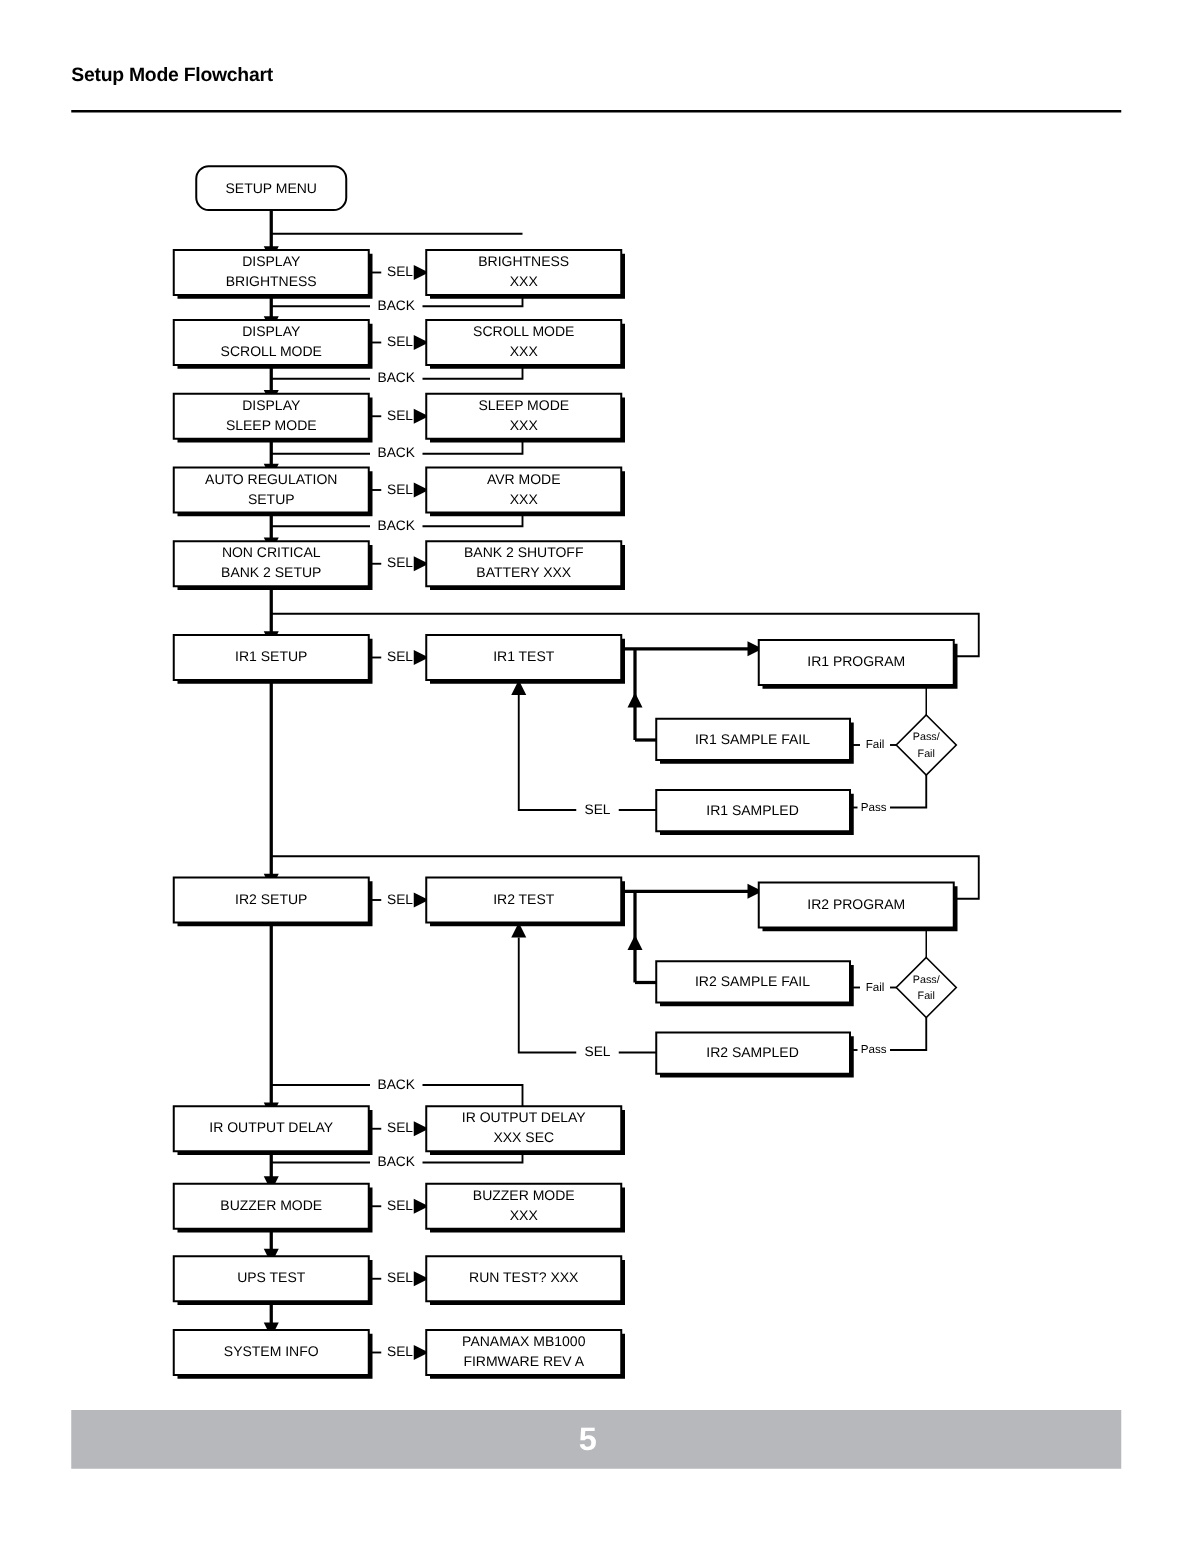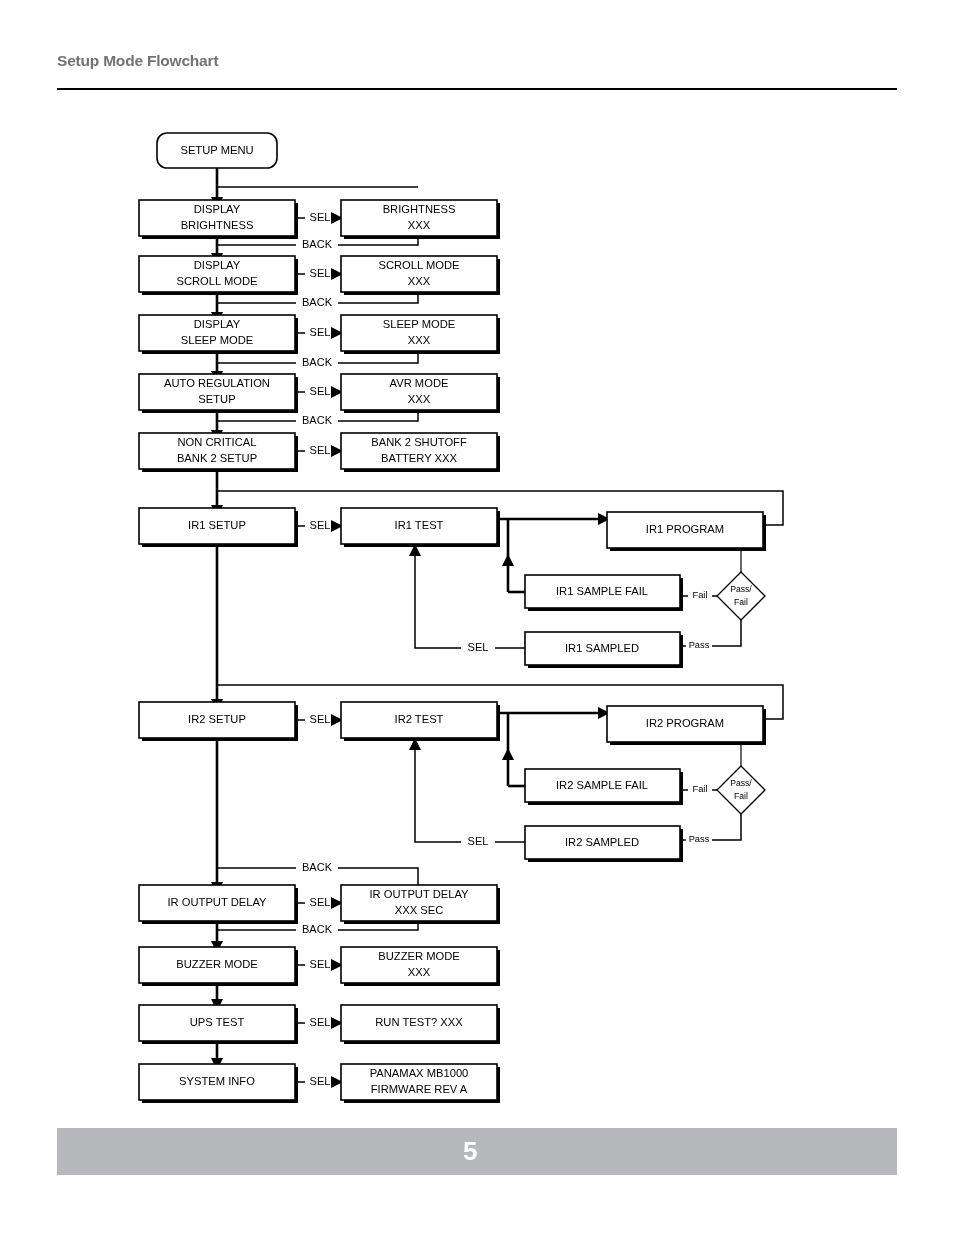--- a/index.html
+++ b/index.html
@@ -20,21 +20,21 @@
     width: 954px;
     height: 1235px;
   }
   .page-title {
     position: absolute;
     left: 57px;
     top: 52px;
     font-size: 15.5px;
     font-weight: bold;
     letter-spacing: -0.2px;
-    color: #737373;
+    color: #000000;
     white-space: nowrap;
   }
   .title-rule {
     position: absolute;
     left: 57px;
     top: 88px;
     width: 840px;
     height: 2px;
     background: #000;
   }

